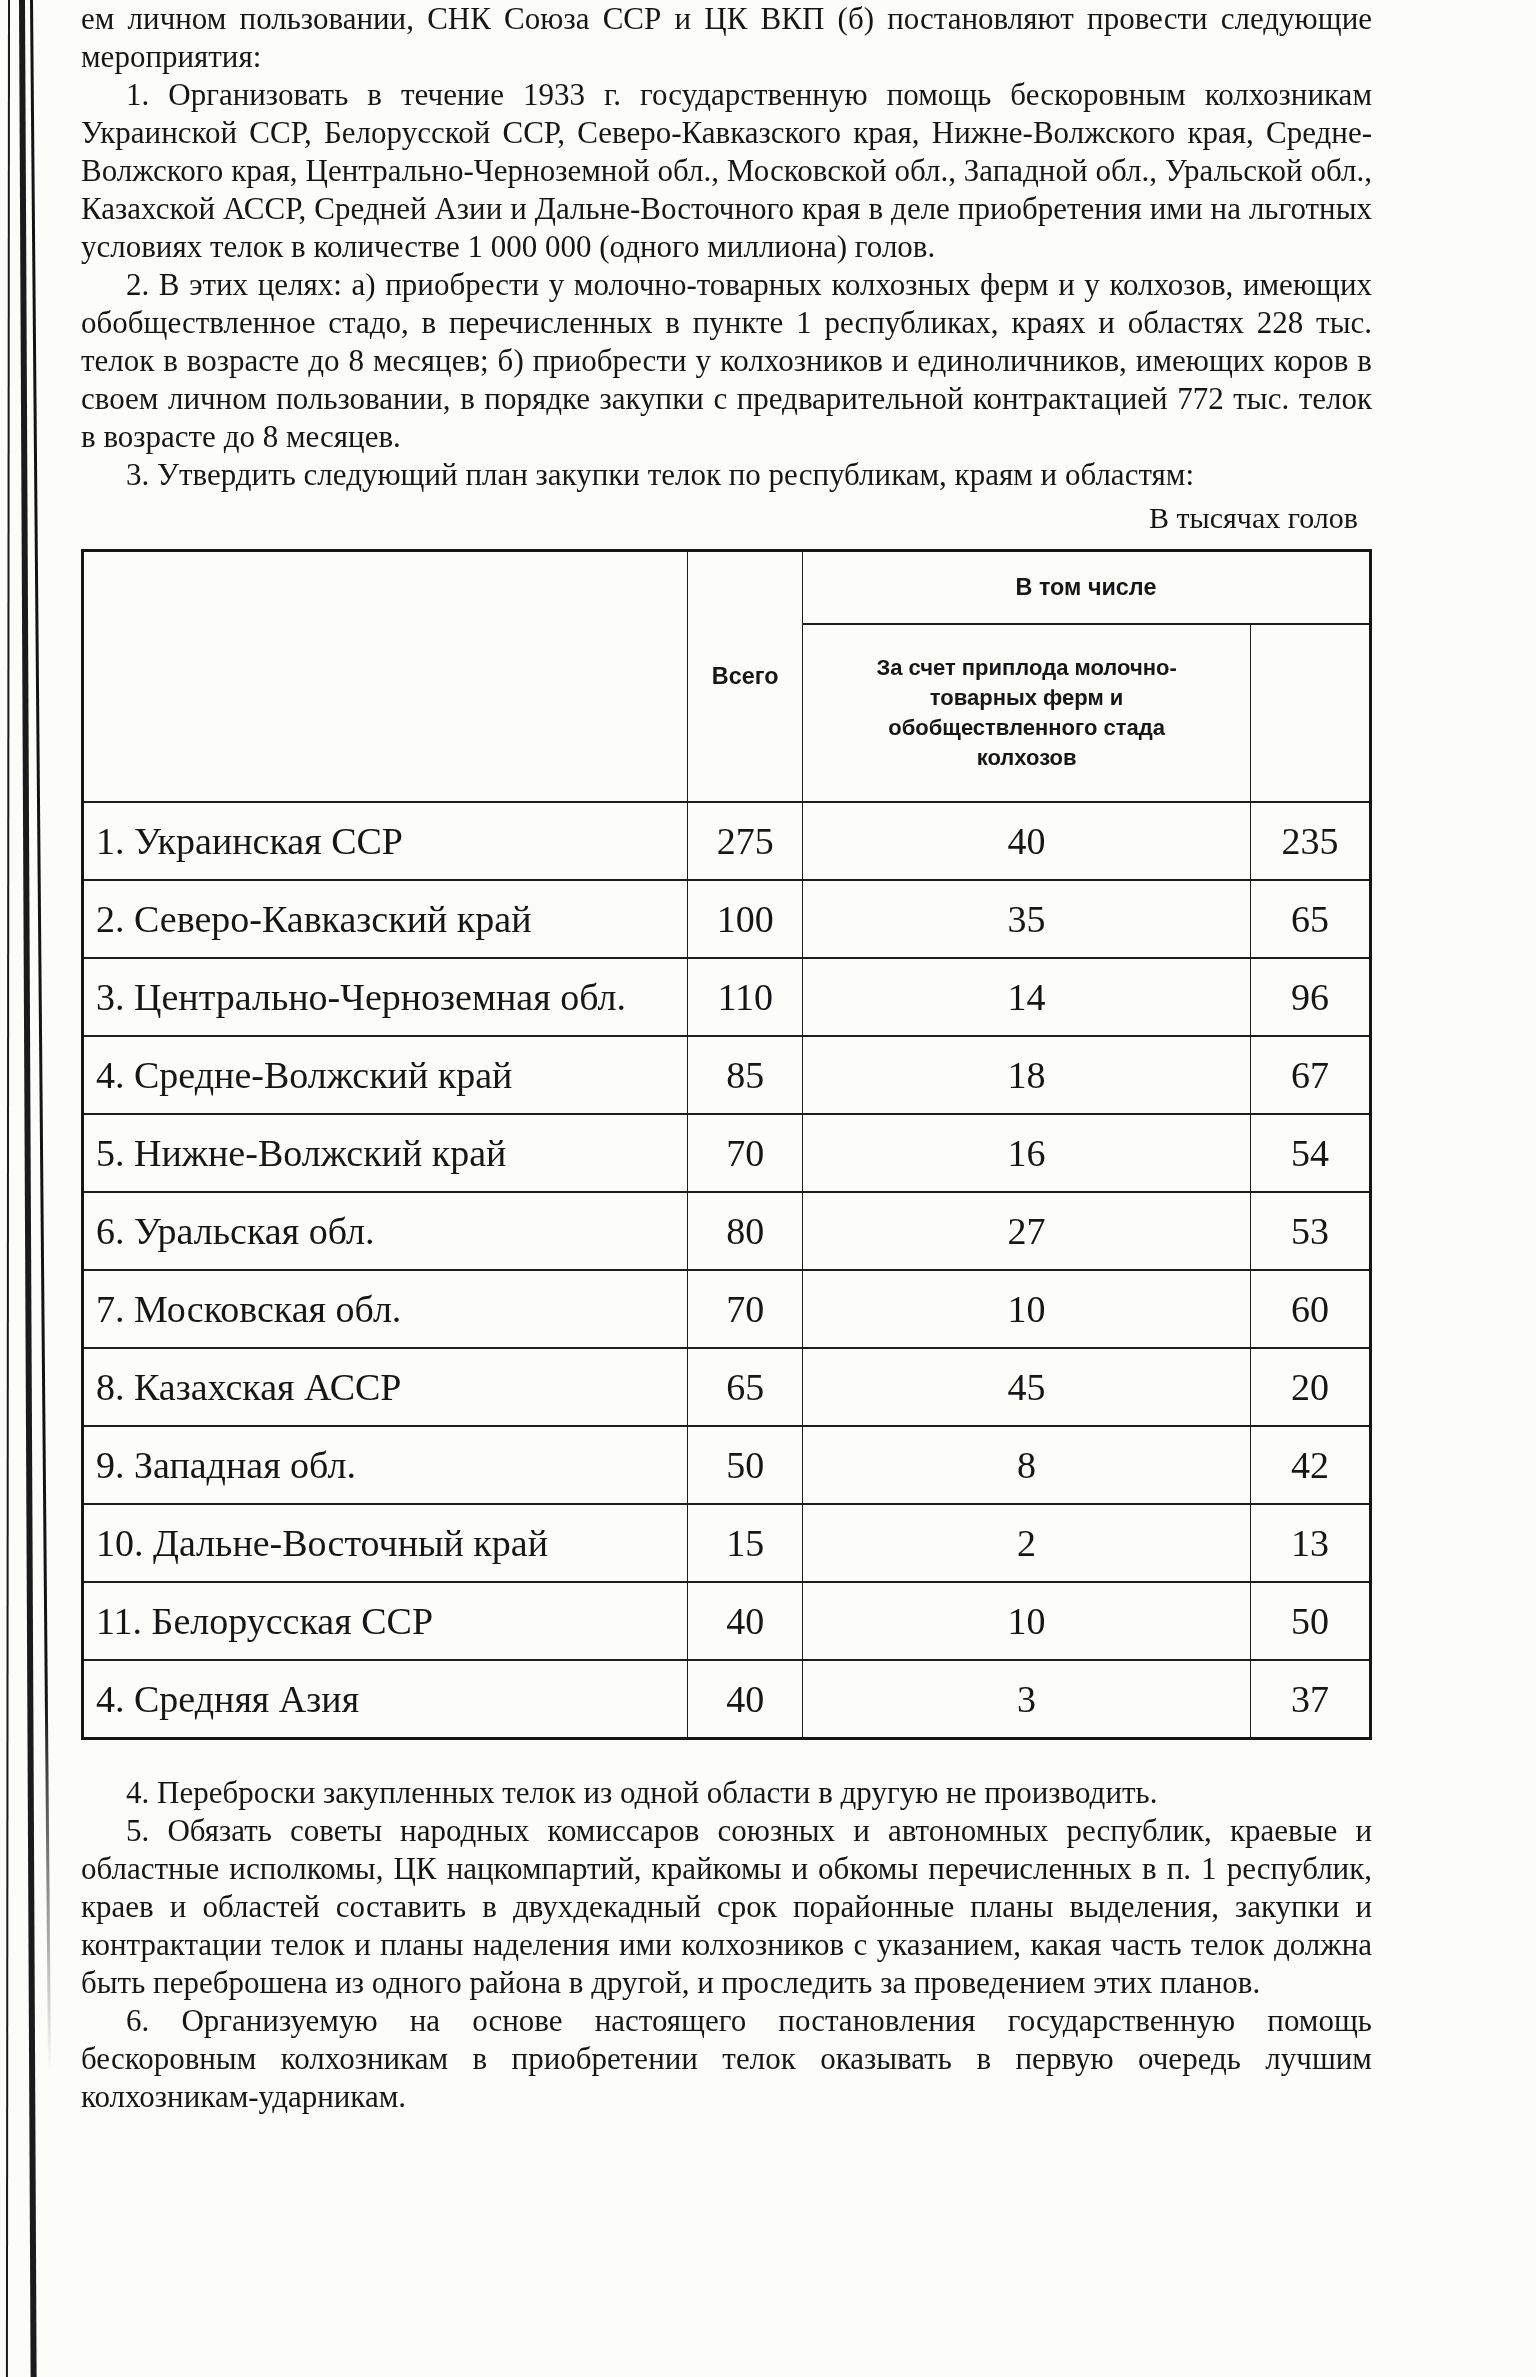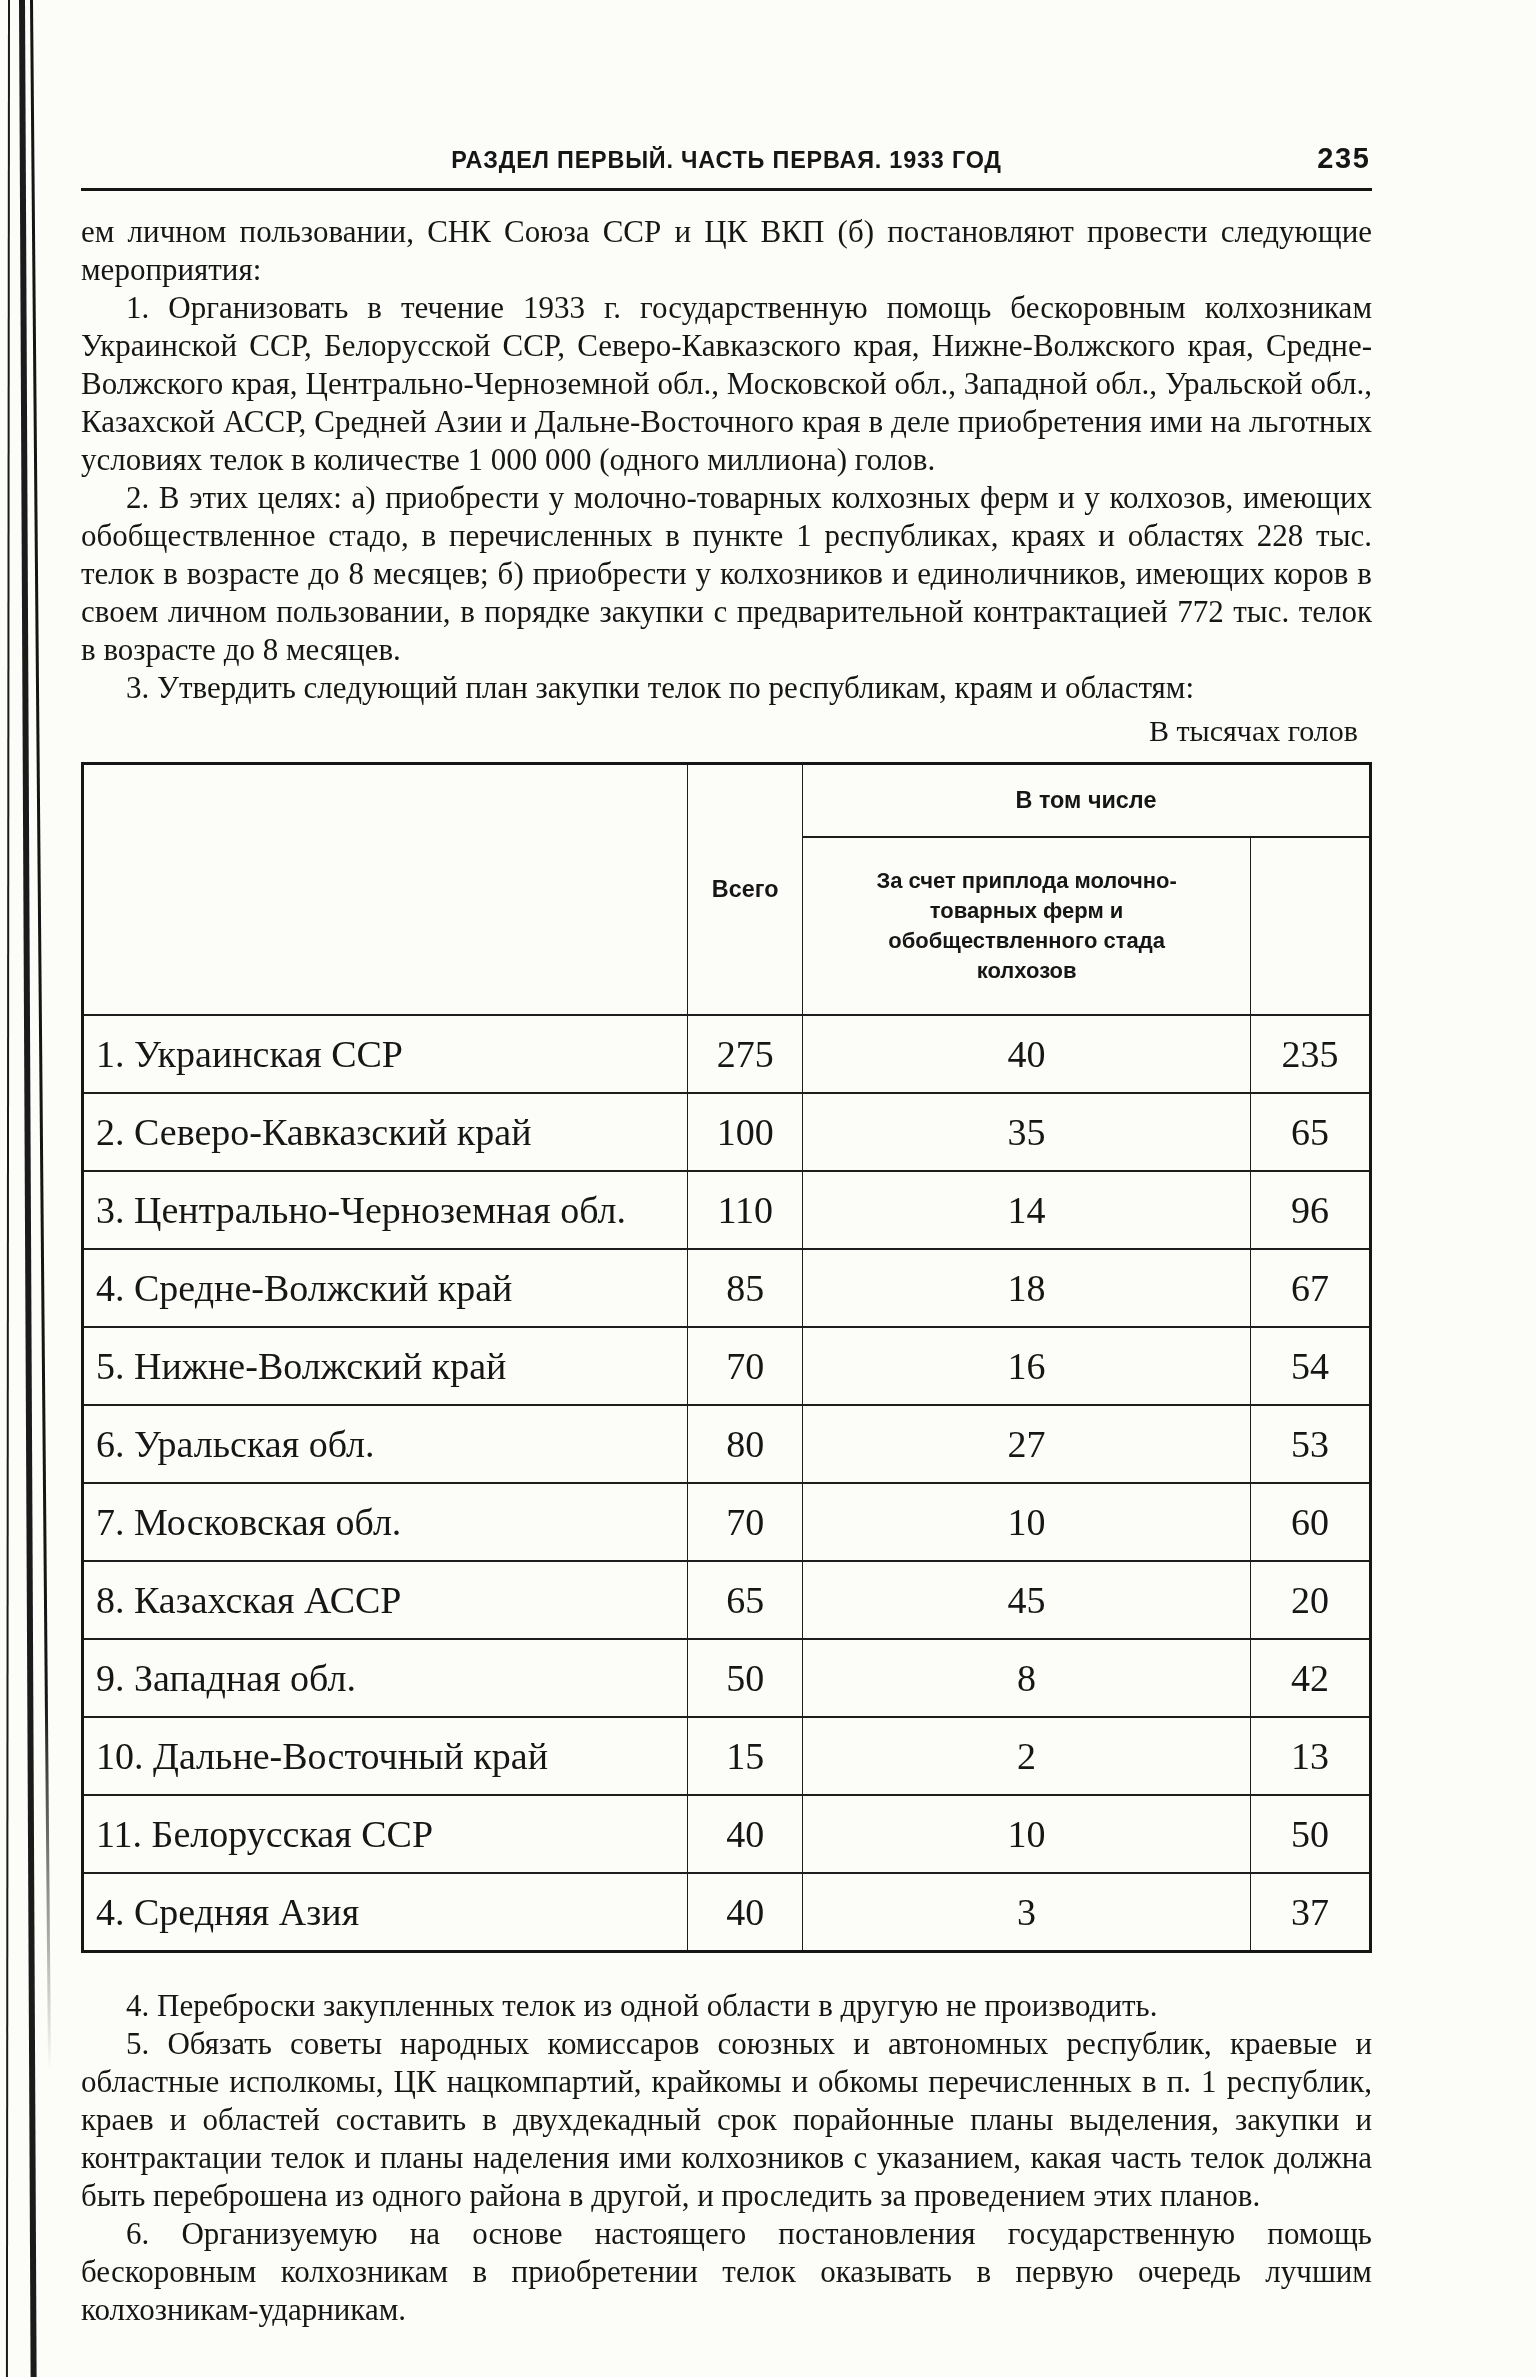--- a/index.html
+++ b/index.html
@@ -78,25 +78,20 @@
 <body>
 
 <div class="page">
 
   <div class="bind-line l1"></div>
   <div class="bind-line l2"></div>
   <div class="bind-line l3"></div>
 
   <div class="page-inner">
 
-    <div class="head">
-      <div class="running-title">РАЗДЕЛ ПЕРВЫЙ. ЧАСТЬ ПЕРВАЯ. 1933 ГОД</div>
-      <div class="page-number">235</div>
-      <div class="head-rule"></div>
-    </div>
 
     <div class="bodytext intro">
       <p>ем личном пользовании, СНК Союза ССР и ЦК ВКП (б) постановляют провести следующие мероприятия:</p>
       <p class="indent">1. Организовать в течение 1933 г. государственную помощь бескоровным колхозникам Украинской ССР, Белорусской ССР, Северо-Кавказского края, Нижне-Волжского края, Средне-Волжского края, Центрально-Черноземной обл., Московской обл., Западной обл., Уральской обл., Казахской АССР, Средней Азии и Дальне-Восточного края в деле приобретения ими на льготных условиях телок в количестве 1&nbsp;000&nbsp;000 (одного миллиона) голов.</p>
       <p class="indent">2. В этих целях: а) приобрести у молочно-товарных колхозных ферм и у колхозов, имеющих обобществленное стадо, в перечисленных в пункте 1 республиках, краях и областях 228 тыс. телок в возрасте до 8 месяцев; б) приобрести у колхозников и единоличников, имеющих коров в своем личном пользовании, в порядке закупки с предварительной контрактацией 772 тыс. телок в возрасте до 8 месяцев.</p>
       <p class="indent">3. Утвердить следующий план закупки телок по республикам, краям и областям:</p>
     </div>
 
     <div class="units-note">В тысячах голов</div>
 

